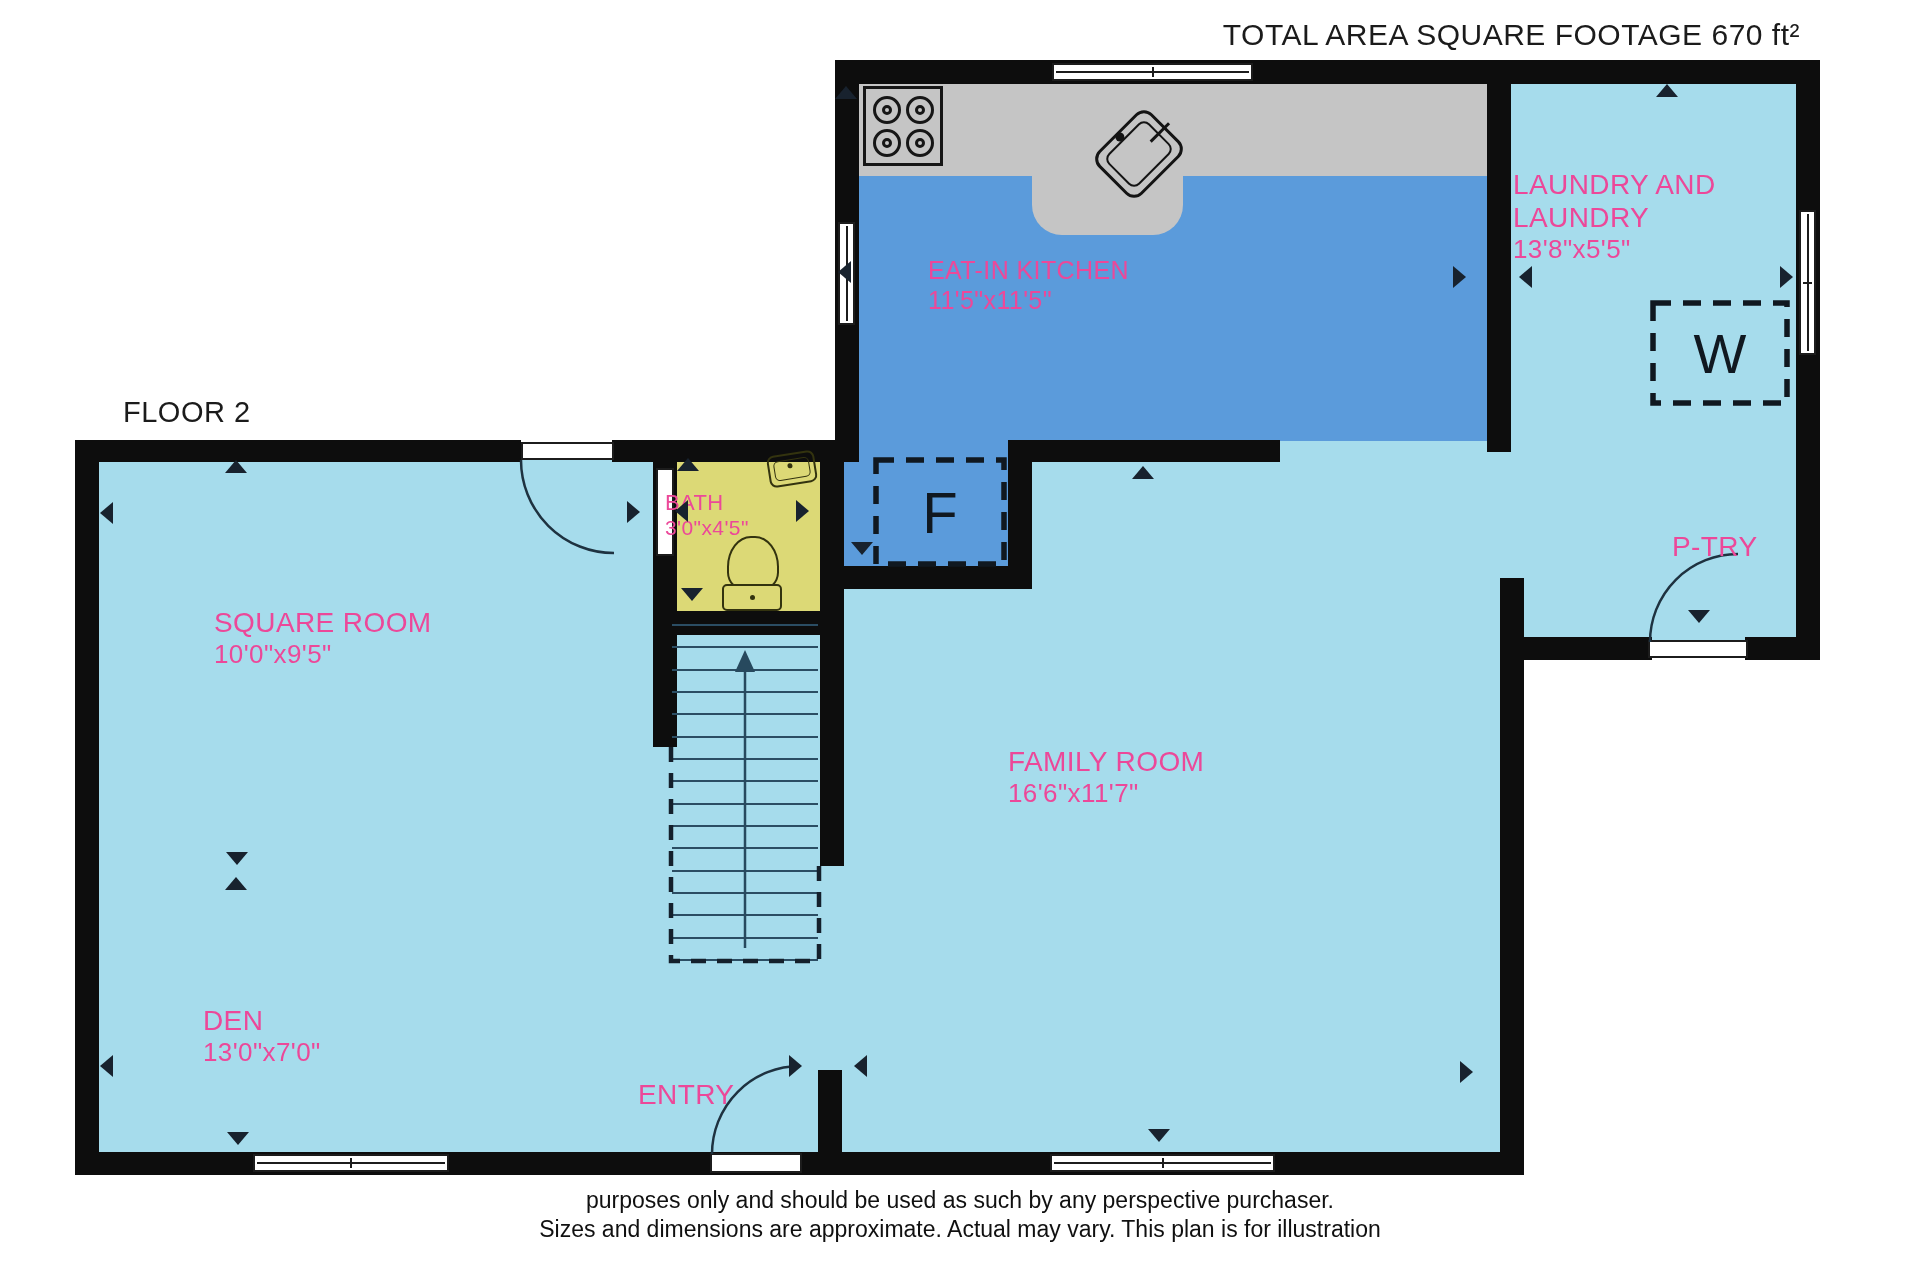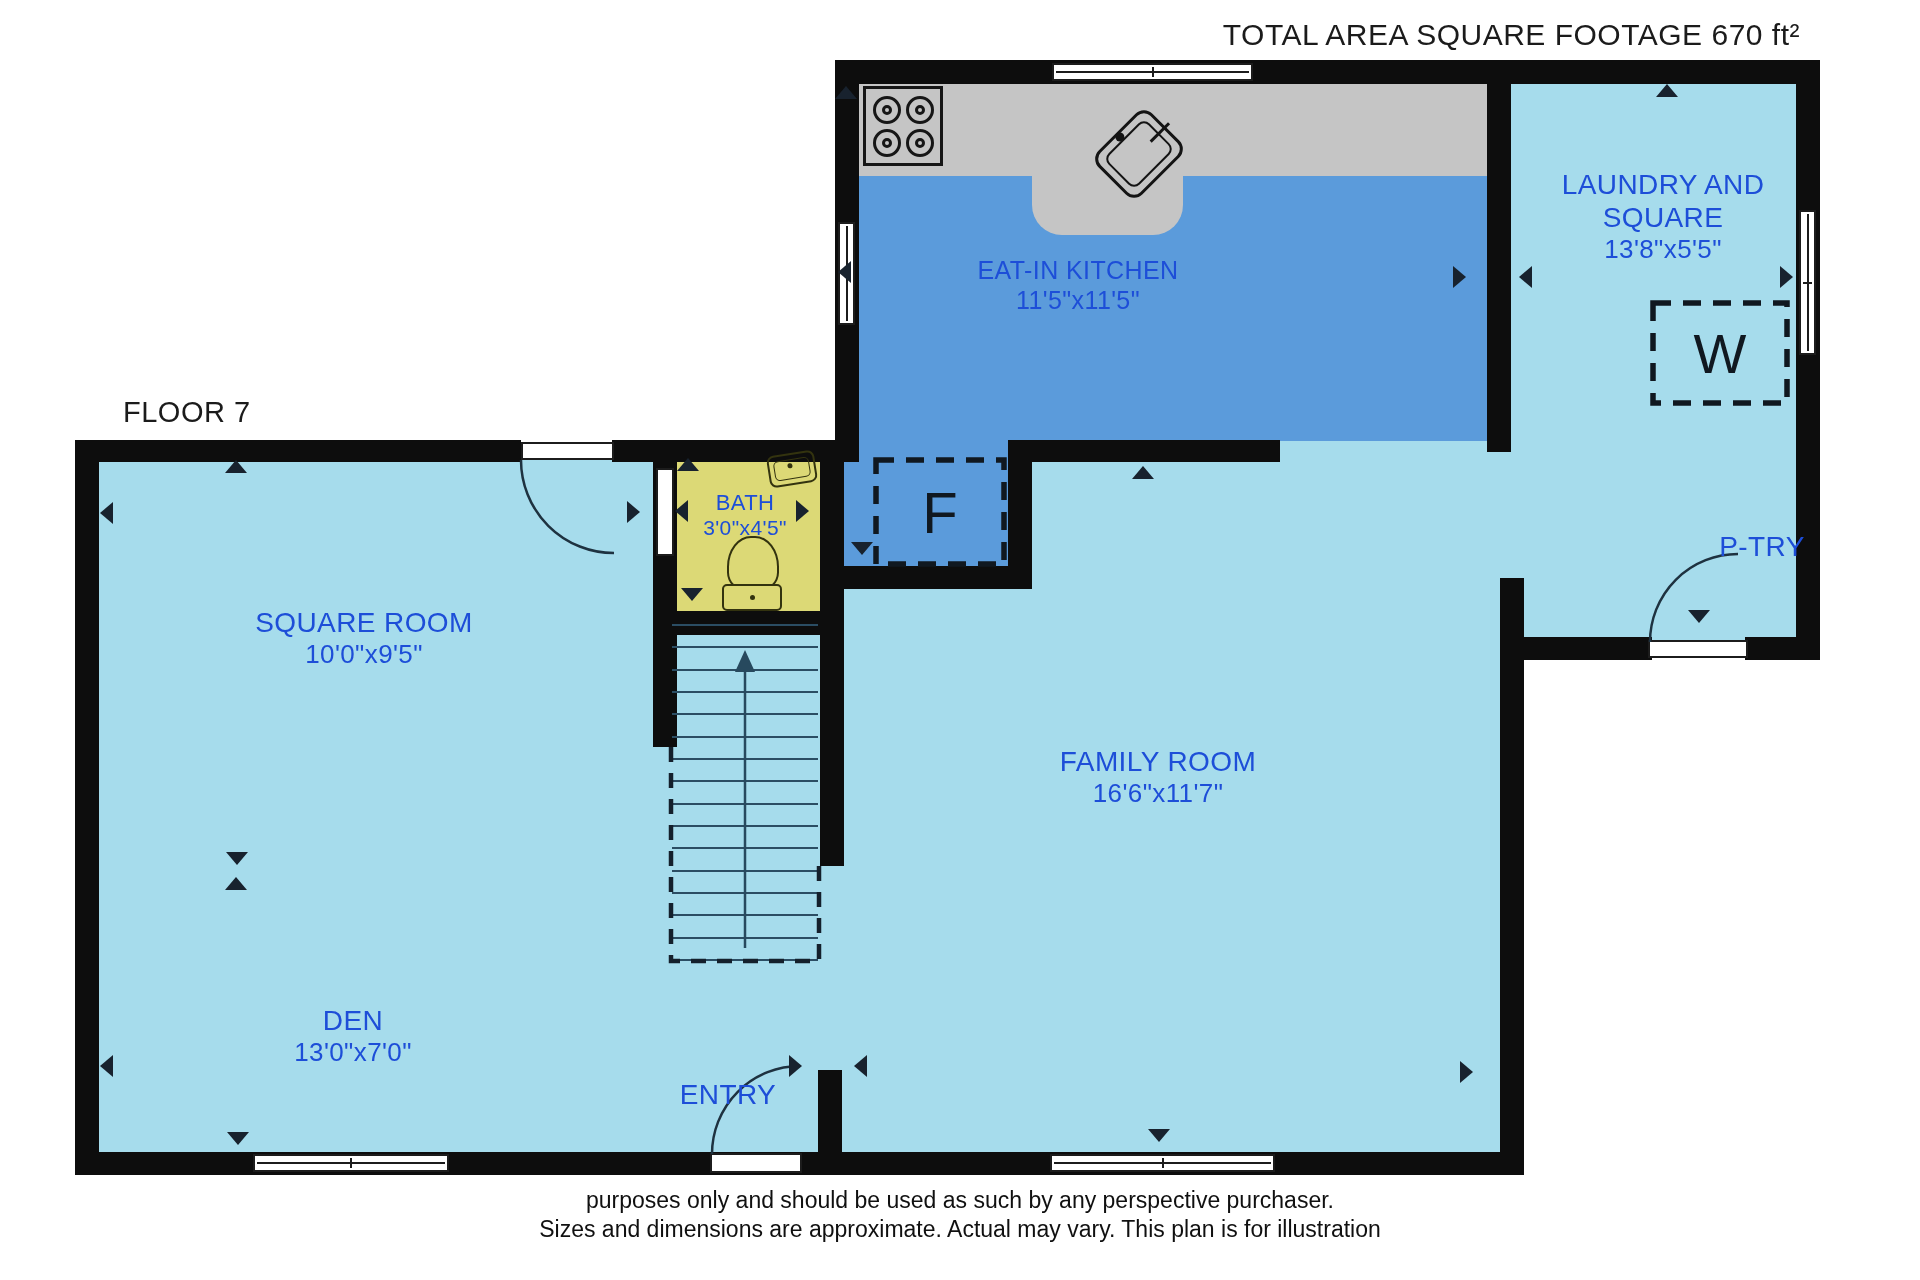--- a/index.html
+++ b/index.html
@@ -3,21 +3,21 @@
 <meta charset="utf-8">
 <style>
   html,body{margin:0;padding:0;background:#fff;}
   #plan{position:relative;width:1920px;height:1280px;background:#fff;overflow:hidden;
         font-family:"Liberation Sans",sans-serif;text-decoration:underline;}
   .fill{position:absolute;}
   .wall{position:absolute;background:#0d0d0d;}
   .win{position:absolute;background:#ffffff;border:2px solid #1c1c1c;box-sizing:border-box;}
   .win .mull-h{position:absolute;left:2px;right:2px;top:50%;height:2px;margin-top:-1px;background:#1c1c1c;}
   .win .mull-v{position:absolute;top:2px;bottom:2px;left:50%;width:2px;margin-left:-1px;background:#1c1c1c;}
-  .lbl{position:absolute;text-align:center;color:#1d4ed8;font-size:28px;line-height:1.18;letter-spacing:0.4px;white-space:nowrap;}
+  .lbl{position:absolute;text-align:left;color:#ec4899;font-size:28px;line-height:1.18;letter-spacing:0.4px;white-space:nowrap;}
   .lbl .dims{font-size:26px;}
   .small-lbl{font-size:22px;}
   .small-lbl .dims{font-size:21px;}
   .kitchen-lbl{font-size:25px;}
   .kitchen-lbl .dims{font-size:25px;}
   .tri{position:absolute;width:0;height:0;}
   .tri-up{border-left:11px solid transparent;border-right:11px solid transparent;border-bottom:13px solid #18222e;}
   .tri-down{border-left:11px solid transparent;border-right:11px solid transparent;border-top:13px solid #18222e;}
   .tri-left{border-top:11px solid transparent;border-bottom:11px solid transparent;border-right:13px solid #18222e;}
   .tri-right{border-top:11px solid transparent;border-bottom:11px solid transparent;border-left:13px solid #18222e;}
@@ -28,21 +28,21 @@
   .burner .dot{position:absolute;left:6px;top:6px;width:10px;height:10px;border:3px solid #161616;border-radius:50%;box-sizing:border-box;}
   .title-text{position:absolute;color:#1b1b1b;font-size:30px;letter-spacing:0.5px;white-space:nowrap;}
   .footer-text{position:absolute;color:#101010;font-size:23px;line-height:1.25;text-align:center;}
 </style>
 </head>
 <body>
 
 <div id="plan">
 
   <div class="title-text" style="left:1100px;top:18px;width:700px;text-align:right;">TOTAL AREA SQUARE FOOTAGE 670  ft²</div>
-  <div class="title-text" style="left:123px;top:396px;font-size:29px;">FLOOR 7</div>
+  <div class="title-text" style="left:123px;top:396px;font-size:29px;">FLOOR 2</div>
 
   <div class="fill" style="left:832px;top:441px;width:680px;height:723px;background:#a6dcec;"></div>
   <div class="fill" style="left:87px;top:450px;width:745px;height:714px;background:#a6dcec;"></div>
   <div class="fill" style="left:1499px;top:70px;width:309px;height:580px;background:#a6dcec;"></div>
   <div class="fill" style="left:847px;top:70px;width:652px;height:371px;background:#5b9bdb;"></div>
   <div class="fill" style="left:832px;top:441px;width:188px;height:137px;background:#5b9bdb;"></div>
   <div class="fill" style="left:859px;top:84px;width:628px;height:92px;background:#c5c5c5;"></div>
   <div class="fill" style="left:1032px;top:84px;width:151px;height:151px;background:#c5c5c5;border-radius:0 0 30px 30px;"></div>
   <div class="fill" style="left:665px;top:450px;width:167px;height:173px;background:#dcd976;"></div>
 
@@ -143,21 +143,21 @@
   <div style="position:absolute;left:722px;top:584px;width:60px;height:27px;border:2.5px solid #33330f;border-radius:5px;box-sizing:border-box;background:#dcd976;">
     <div style="position:absolute;left:26px;top:9px;width:5px;height:5px;background:#33330f;border-radius:50%;"></div>
   </div>
 
   <div class="lbl kitchen-lbl" style="left:928px;top:240px;width:300px;margin-top:16px;">
     <div>EAT-IN KITCHEN</div>
     <div class="dims">11'5"x11'5"</div>
   </div>
   <div class="lbl" style="left:1513px;top:168px;width:300px;">
     <div>LAUNDRY AND</div>
-    <div>SQUARE</div>
+    <div>LAUNDRY</div>
     <div class="dims">13'8"x5'5"</div>
   </div>
   <div class="lbl small-lbl" style="left:665px;top:490px;width:160px;">
     <div>BATH</div>
     <div class="dims">3'0"x4'5"</div>
   </div>
   <div class="lbl" style="left:214px;top:606px;width:300px;">
     <div>SQUARE ROOM</div>
     <div class="dims">10'0"x9'5"</div>
   </div>

